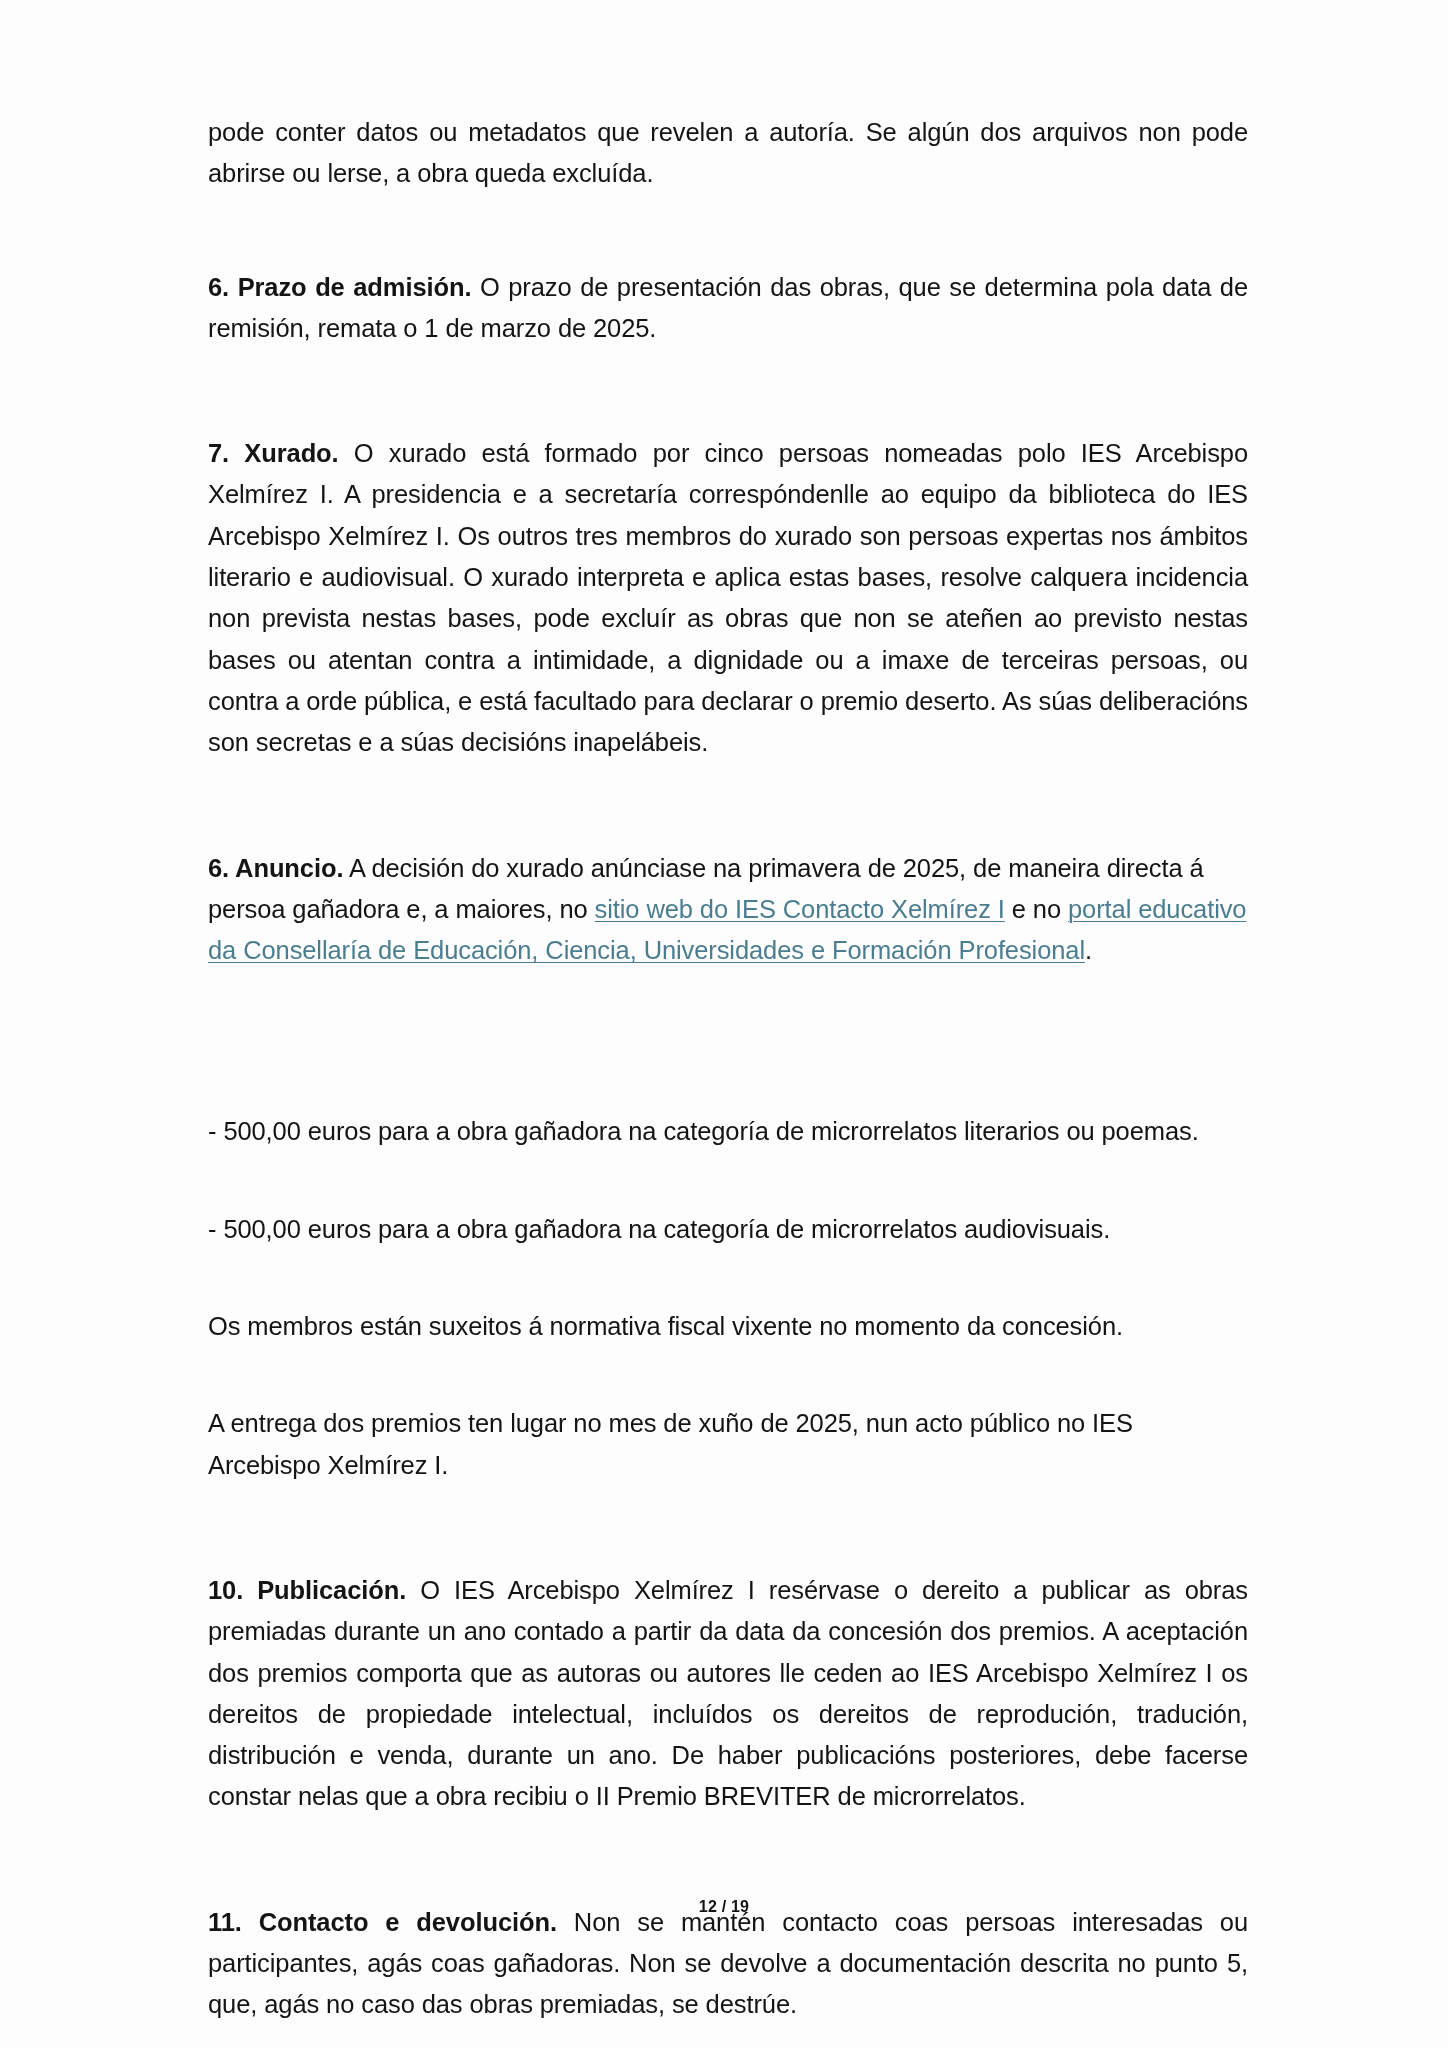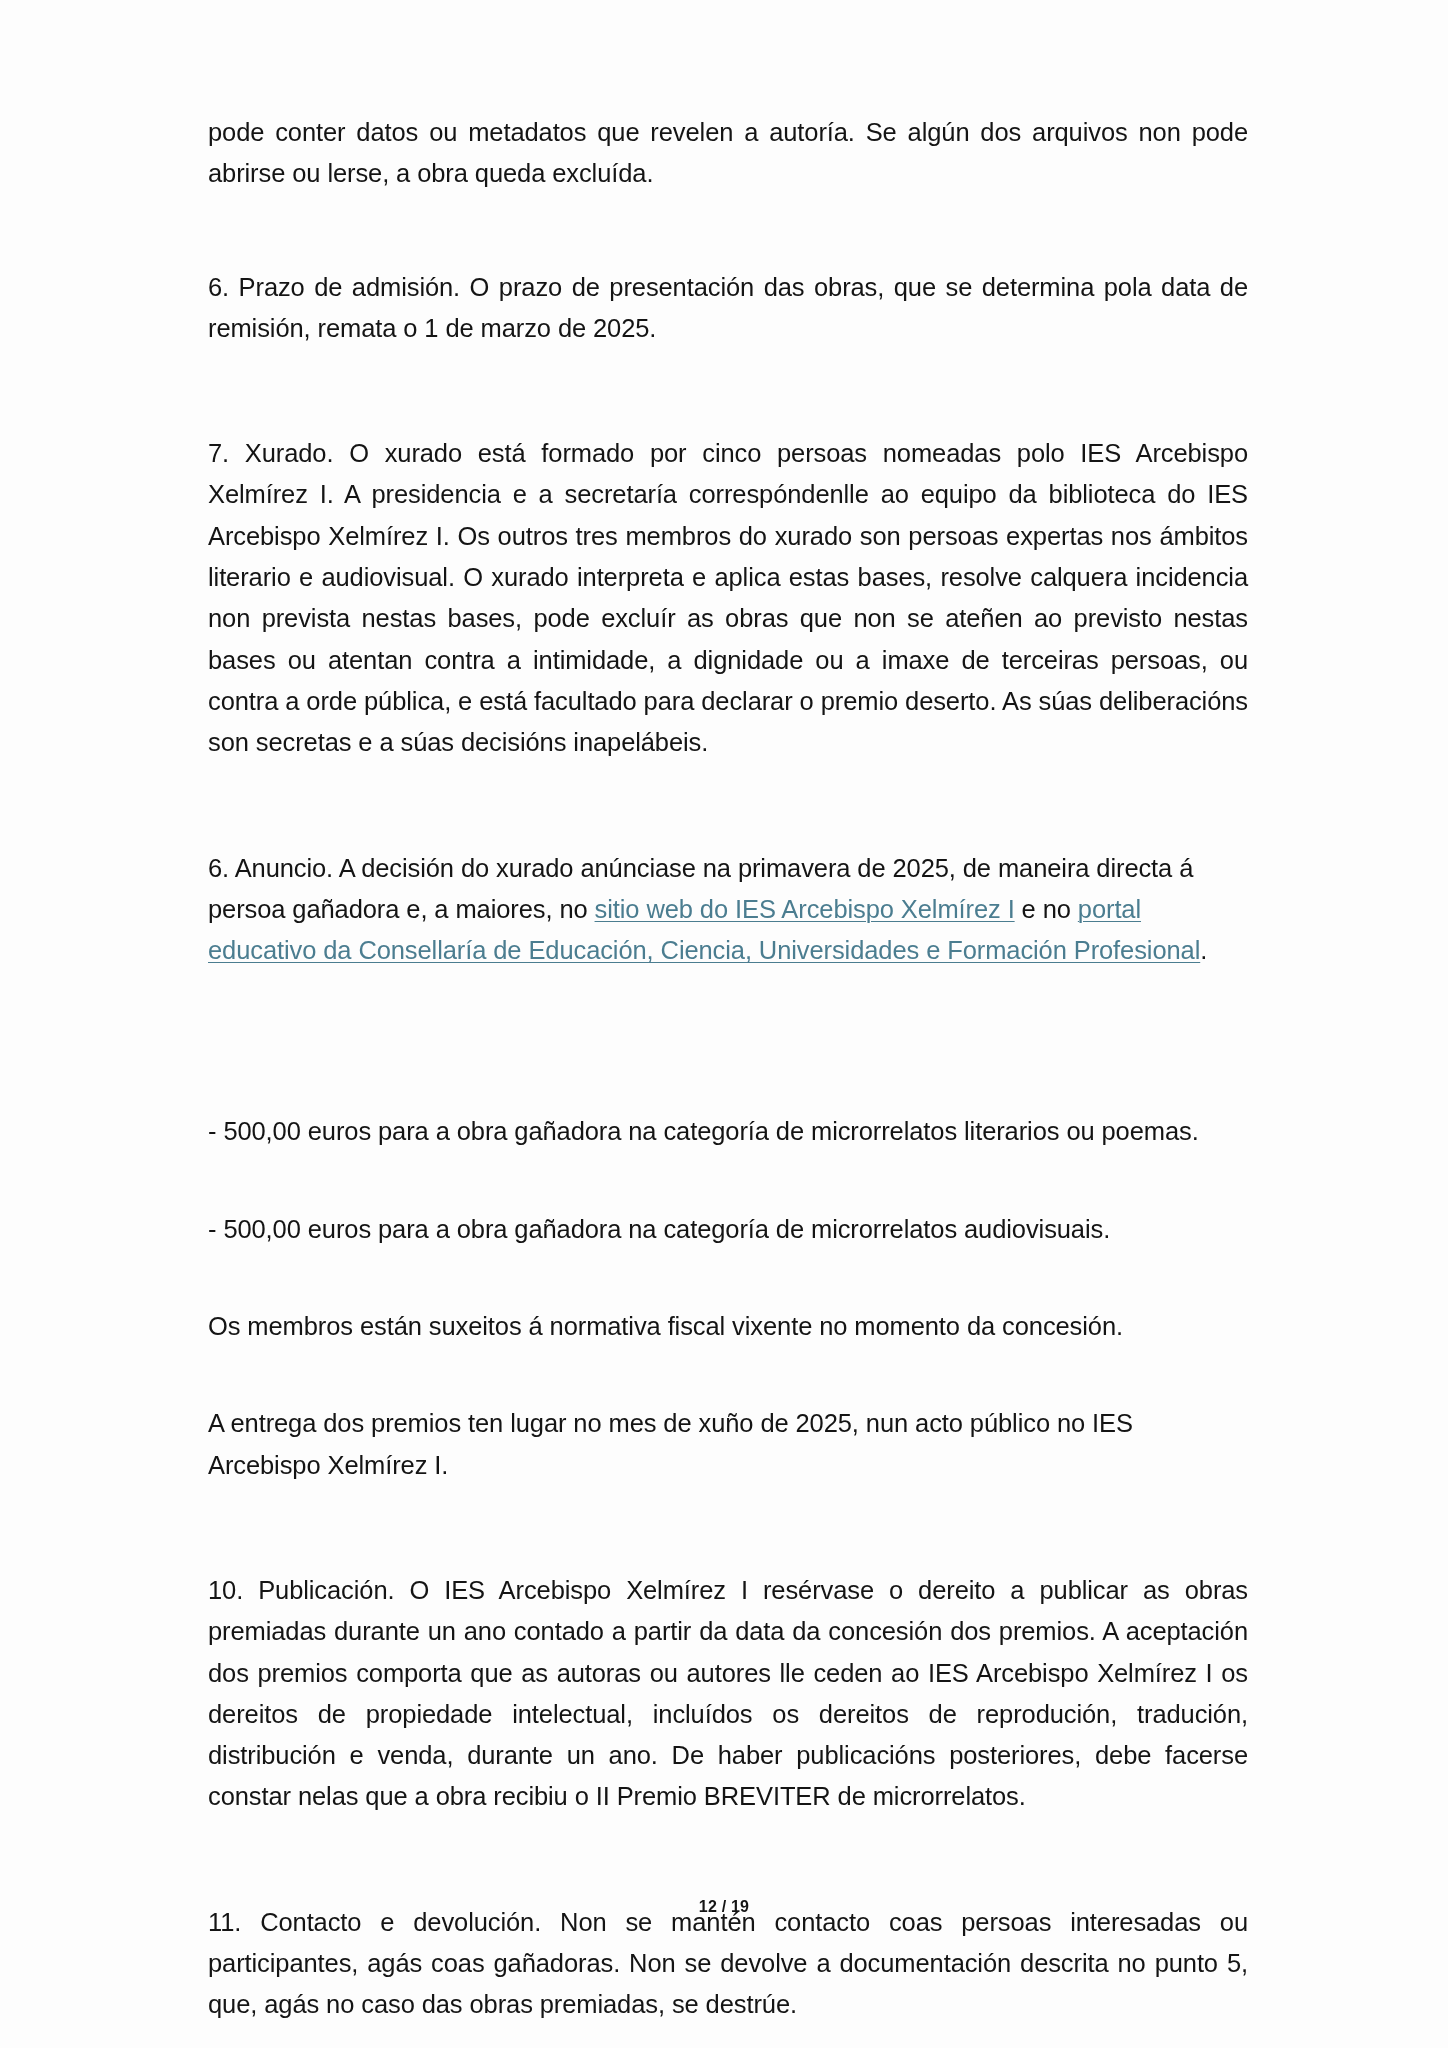--- a/index.html
+++ b/index.html
@@ -34,21 +34,21 @@
     margin: 0;
     text-align: justify;
     text-justify: inter-word;
   }
   .para.left {
     text-align: left;
   }
   .para b,
   .para strong,
   .lead {
-    font-weight: 400;
+    font-weight: 700;
   }
   .gap-md { height: 56px; }
   .gap-lg { height: 72px; }
   .gap-xl { height: 84px; }
   a.doclink,
   .doclink {
     color: #4b7d90;
     text-decoration: underline;
     text-underline-offset: 3px;
     text-decoration-thickness: 1px;
@@ -82,21 +82,21 @@
 
     <div class="gap-xl"></div>
 
     <p class="para">
       <b class="lead">7. Xurado.</b><span> O xurado está formado por cinco persoas nomeadas polo IES Arcebispo Xelmírez I. A presidencia e a secretaría correspóndenlle ao equipo da biblioteca do IES Arcebispo Xelmírez I. Os outros tres membros do xurado son persoas expertas nos ámbitos literario e audiovisual. O xurado interpreta e aplica estas bases, resolve calquera incidencia non prevista nestas bases, pode excluír as obras que non se ateñen ao previsto nestas bases ou atentan contra a intimidade, a dignidade ou a imaxe de terceiras persoas, ou contra a orde pública, e está facultado para declarar o premio deserto. As súas deliberacións son secretas e a súas decisións inapelábeis.</span>
     </p>
 
     <div class="gap-xl"></div>
 
     <p class="para left">
-      <b class="lead">6. Anuncio.</b><span> A decisión do xurado anúnciase na primavera de 2025, de maneira directa á persoa gañadora e, a maiores, no </span><a class="doclink" href="#">sitio web do IES Arcebispo Xelmírez I</a><span> e no </span><a class="doclink" href="#">portal educativo da Consellaría de Educación, Ciencia, Universidades e Formación Profesional</a><span>.</span>
+      <b class="lead">6. Anuncio.</b><span> A decisión do xurado anúnciase na primavera de 2025, de maneira directa á persoa gañadora e, a maiores, no </span><a class="doclink" href="#">sitio web do IES Contacto Xelmírez I</a><span> e no </span><a class="doclink" href="#">portal educativo da Consellaría de Educación, Ciencia, Universidades e Formación Profesional</a><span>.</span>
     </p>
 
     <div class="gap-xl"></div>
 
 
     <div class="gap-md"></div>
 
     <p class="para left">- 500,00 euros para a obra gañadora na categoría de microrrelatos literarios ou poemas.</p>
 
     <div class="gap-md"></div>

